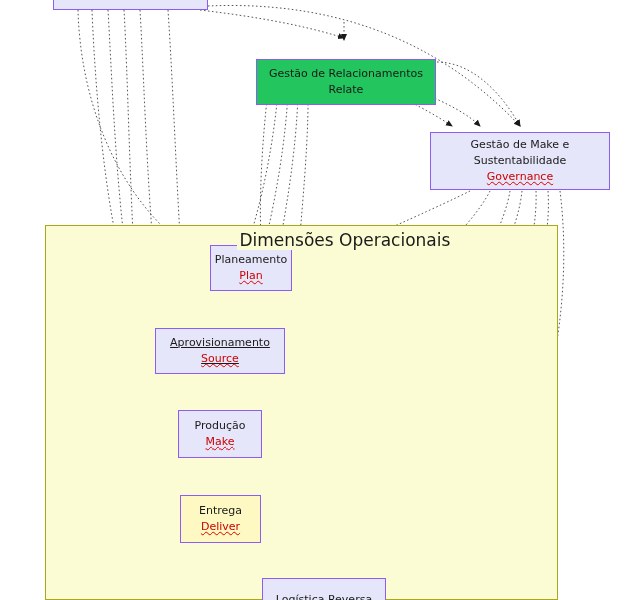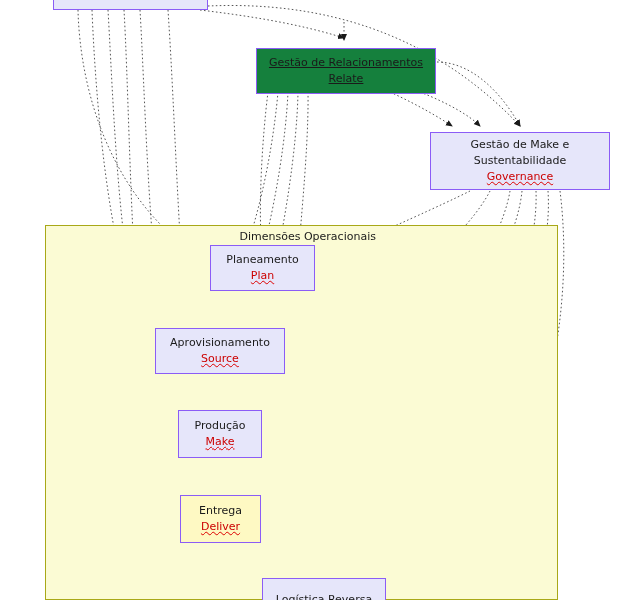--- a/index.html
+++ b/index.html
@@ -58,21 +58,21 @@
   #cluster-operacionais {
     position: absolute;
     box-sizing: border-box;
     background: #fbfbd4;
     border: 1px solid #a8a818;
     z-index: 1;
   }
   #cluster-label {
     position: absolute;
     z-index: 4;
-    font-size: 11px;
+    font-size: 17px;
     color: #1a1a1a;
     white-space: nowrap;
     background: #fbfbd4;
     padding: 0 3px;
   }
   .nodes-layer {
     position: absolute;
     left: 0;
     top: 0;
     width: 630px;
@@ -137,34 +137,34 @@
       <path d="M 313 578 C 311 500 310 360 310 296"></path>
     </g>
 
     <g fill="none" stroke="#555555" stroke-width="1" stroke-dasharray="1.6,2.4" marker-end="url(#ah-dot)">
       <path d="M 344 22 L 344 40"></path>
     </g>
   </svg>
 
   <div class="nodes-layer" id="nodes-layer">
       <div class="node" style="left: 53px; top: -34px; width: 155px; height: 44px; background: rgb(230, 230, 250); border-color: rgb(139, 92, 246);"></div>
-      <div class="node" style="left: 256px; top: 48px; width: 180px; height: 46px; background: #15803d; border-color: rgb(139, 92, 246); text-decoration: underline;">
+      <div class="node" style="left: 256px; top: 59px; width: 180px; height: 46px; background: #22c55e; border-color: rgb(139, 92, 246);">
         <span class="ln">Gestão de Relacionamentos</span>
         <span class="ln en">Relate</span>
       </div>
       <div class="node" style="left: 430px; top: 132px; width: 180px; height: 58px; background: rgb(230, 230, 250); border-color: rgb(139, 92, 246);">
         <span class="ln">Gestão de Make e</span>
         <span class="ln">Sustentabilidade</span>
         <span class="ln en misspelled">Governance</span>
       </div>
-      <div class="node" style="left: 210px; top: 245px; width: 105px; height: 46px; background: rgb(230, 230, 250); border-color: rgb(139, 92, 246);">
+      <div class="node" style="left: 210px; top: 245px; width: 82px; height: 46px; background: rgb(230, 230, 250); border-color: rgb(139, 92, 246);">
         <span class="ln">Planeamento</span>
         <span class="ln en misspelled">Plan</span>
       </div>
-      <div class="node" style="left: 155px; top: 328px; width: 130px; height: 46px; background: rgb(230, 230, 250); border-color: rgb(139, 92, 246);">
+      <div class="node" style="left: 155px; top: 328px; width: 130px; height: 46px; background: rgb(230, 230, 250); border-color: rgb(139, 92, 246); text-decoration: underline;">
         <span class="ln">Aprovisionamento</span>
         <span class="ln en misspelled">Source</span>
       </div>
       <div class="node" style="left: 178px; top: 410px; width: 84px; height: 48px; background: rgb(230, 230, 250); border-color: rgb(139, 92, 246);">
         <span class="ln">Produção</span>
         <span class="ln en misspelled">Make</span>
       </div>
       <div class="node" style="left: 180px; top: 495px; width: 81px; height: 48px; background: #fef9c3; border-color: rgb(139, 92, 246);">
         <span class="ln">Entrega</span>
         <span class="ln en misspelled">Deliver</span>

